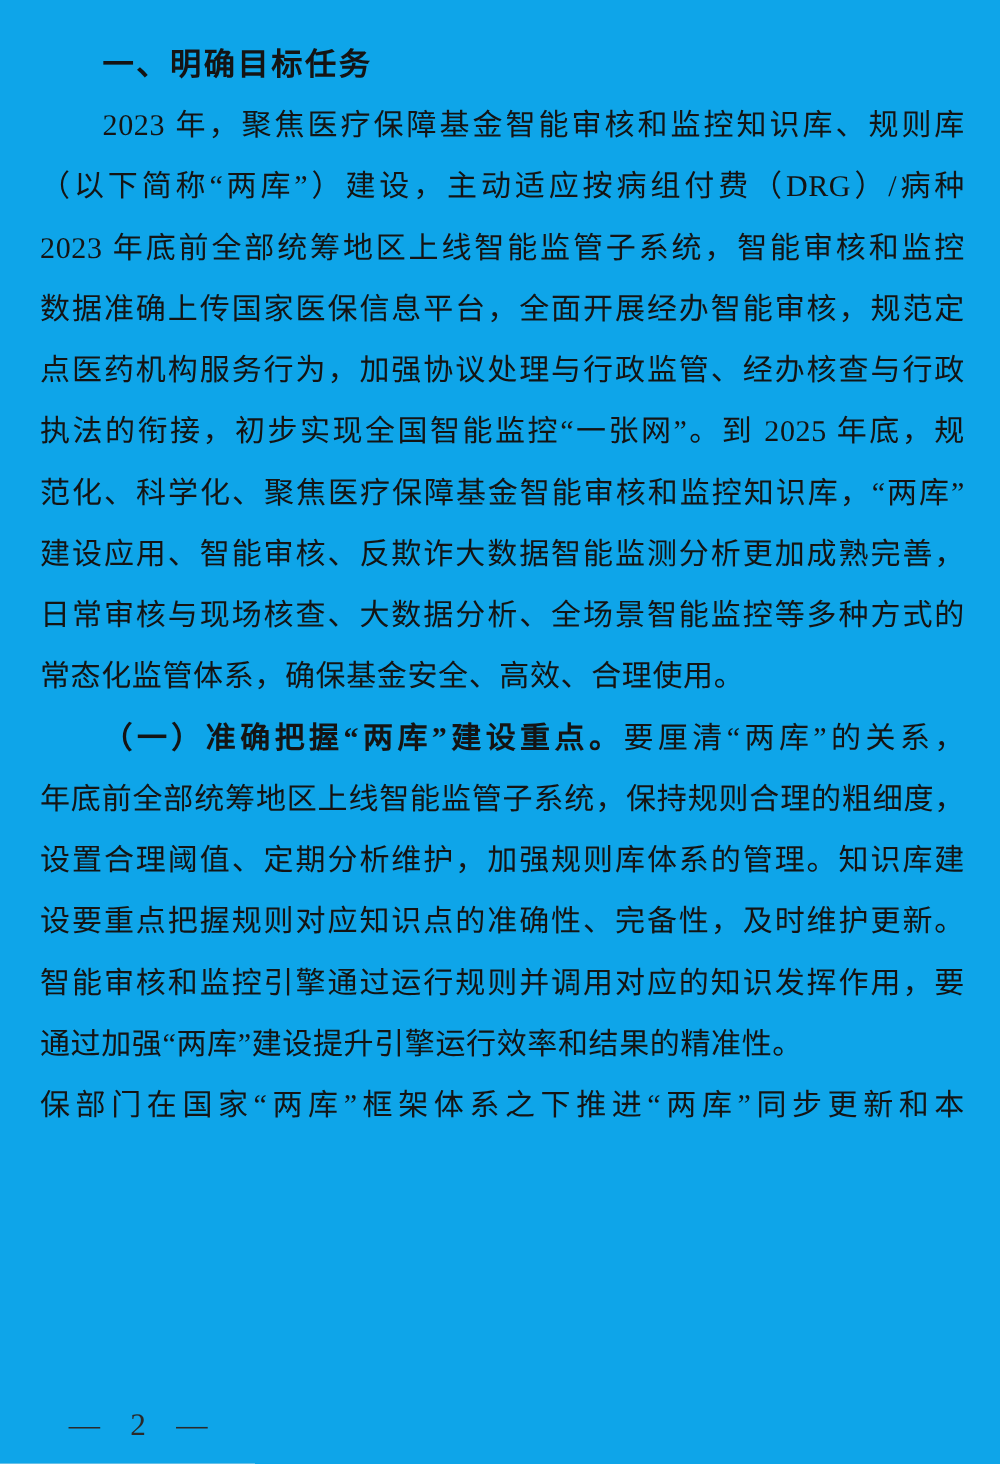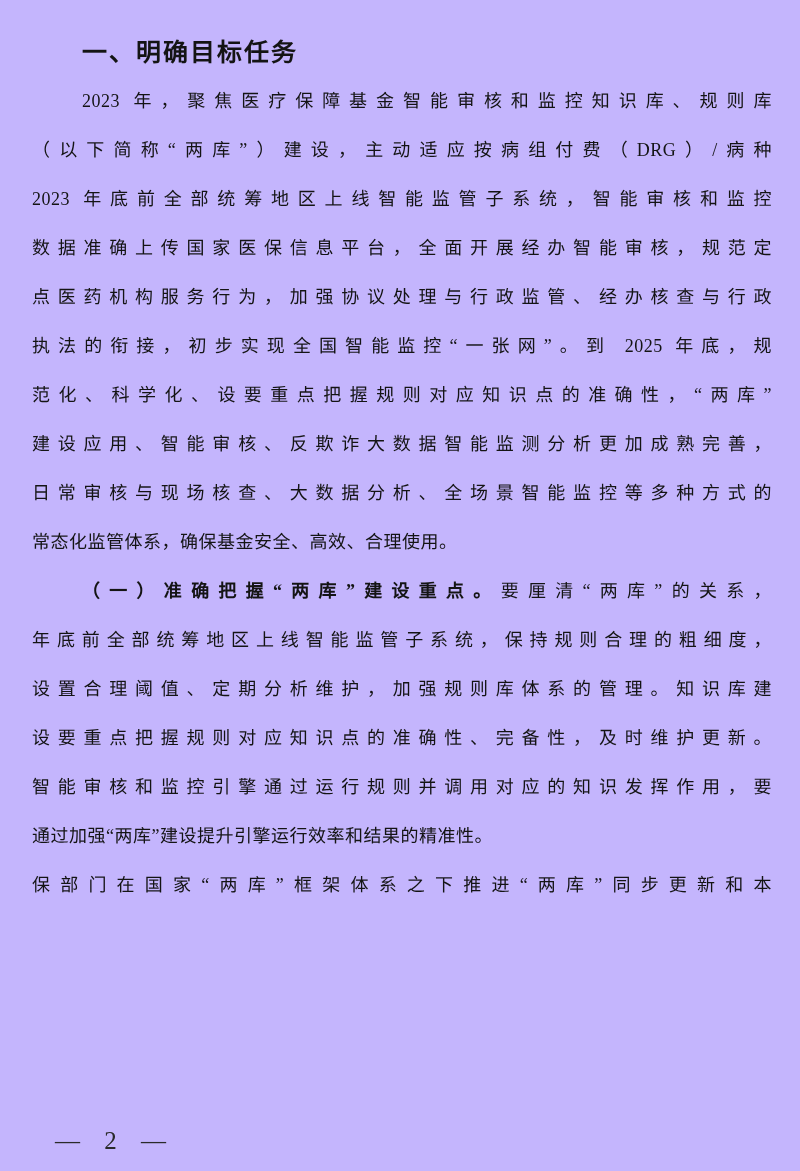--- a/index.html
+++ b/index.html
@@ -4,35 +4,35 @@
 <style>
   html, body {
     margin: 0;
     padding: 0;
     background: #e8e8e8;
   }
   .page {
     position: relative;
     width: 800px;
     height: 1171px;
-    background: #c4b5fd;
+    background: #0ea5e9;
     color: #141414;
     font-family: "Liberation Serif", "DejaVu Serif", serif;
     overflow: hidden;
   }
   .content {
     position: absolute;
     left: 32px;
     top: 28px;
     width: 740px;
   }
   .line {
     height: 49px;
     line-height: 49px;
-    font-size: 18px;
+    font-size: 24px;
     text-align: left;
     letter-spacing: 0.5px;
     overflow: hidden;
   }
   .line.fill {
     text-align: justify;
     text-align-last: justify;
     text-justify: inter-character;
   }
   .line.indent {
@@ -63,21 +63,21 @@
 
 <div class="page">
   <div class="content">
       <div class="line heading">一、明确目标任务</div>
       <div class="line fill indent"><span class="run">2023 年，聚焦医疗保障基金智能审核和监控知识库、规则库</span></div>
       <div class="line fill"><span class="run">（以下简称“两库”）建设，主动适应按病组付费（DRG）/病种</span></div>
       <div class="line fill"><span class="run">2023 年底前全部统筹地区上线智能监管子系统，智能审核和监控</span></div>
       <div class="line fill"><span class="run">数据准确上传国家医保信息平台，全面开展经办智能审核，规范定</span></div>
       <div class="line fill"><span class="run">点医药机构服务行为，加强协议处理与行政监管、经办核查与行政</span></div>
       <div class="line fill"><span class="run">执法的衔接，初步实现全国智能监控“一张网”。到 2025 年底，规</span></div>
-      <div class="line fill"><span class="run">范化、科学化、设要重点把握规则对应知识点的准确性，“两库”</span></div>
+      <div class="line fill"><span class="run">范化、科学化、聚焦医疗保障基金智能审核和监控知识库，“两库”</span></div>
       <div class="line fill"><span class="run">建设应用、智能审核、反欺诈大数据智能监测分析更加成熟完善，</span></div>
       <div class="line fill"><span class="run">日常审核与现场核查、大数据分析、全场景智能监控等多种方式的</span></div>
       <div class="line"><span class="run">常态化监管体系，确保基金安全、高效、合理使用。</span></div>
       <div class="line fill indent"><span class="run lead">（一）准确把握“两库”建设重点。</span><span class="run">要厘清“两库”的关系，</span></div>
       <div class="line fill"><span class="run">年底前全部统筹地区上线智能监管子系统，保持规则合理的粗细度，</span></div>
       <div class="line fill"><span class="run">设置合理阈值、定期分析维护，加强规则库体系的管理。知识库建</span></div>
       <div class="line fill"><span class="run">设要重点把握规则对应知识点的准确性、完备性，及时维护更新。</span></div>
       <div class="line fill"><span class="run">智能审核和监控引擎通过运行规则并调用对应的知识发挥作用，要</span></div>
       <div class="line"><span class="run">通过加强“两库”建设提升引擎运行效率和结果的精准性。</span></div>
       <div class="line fill"><span class="run">保部门在国家“两库”框架体系之下推进“两库”同步更新和本</span></div>

